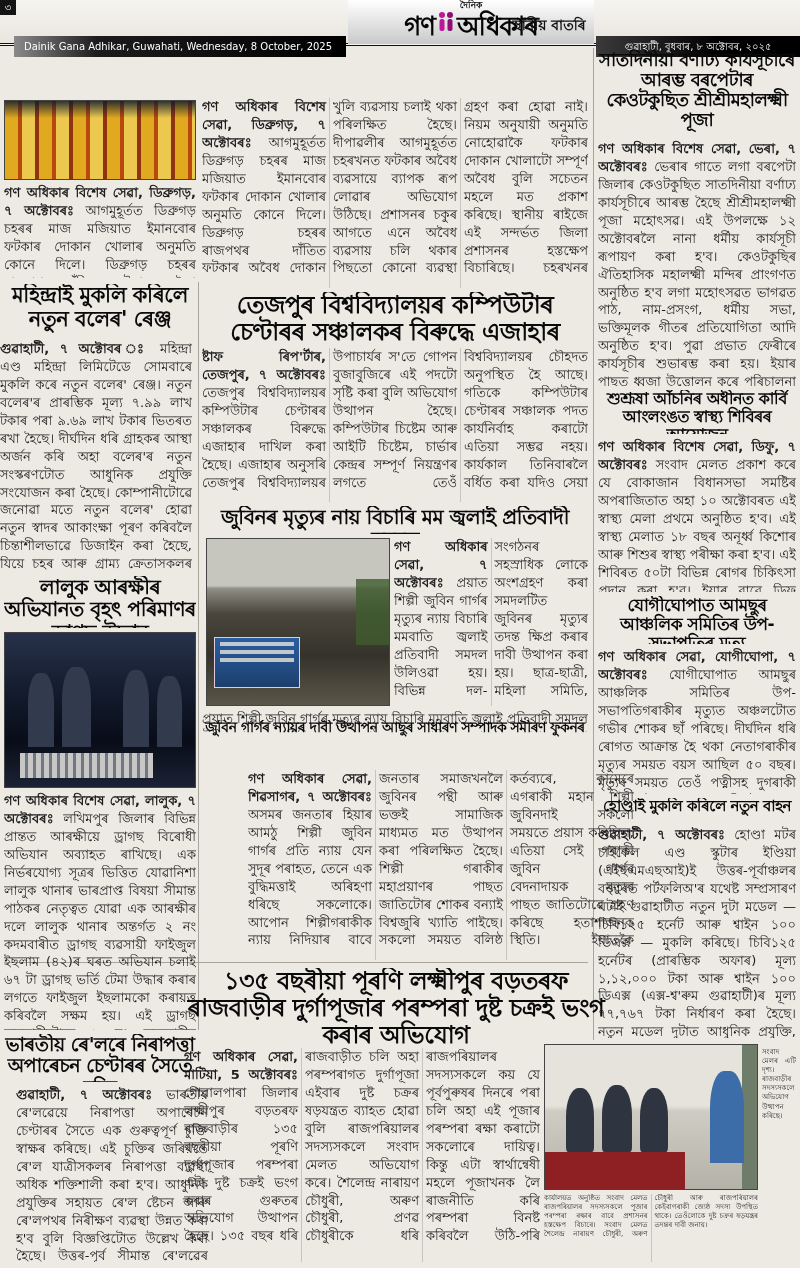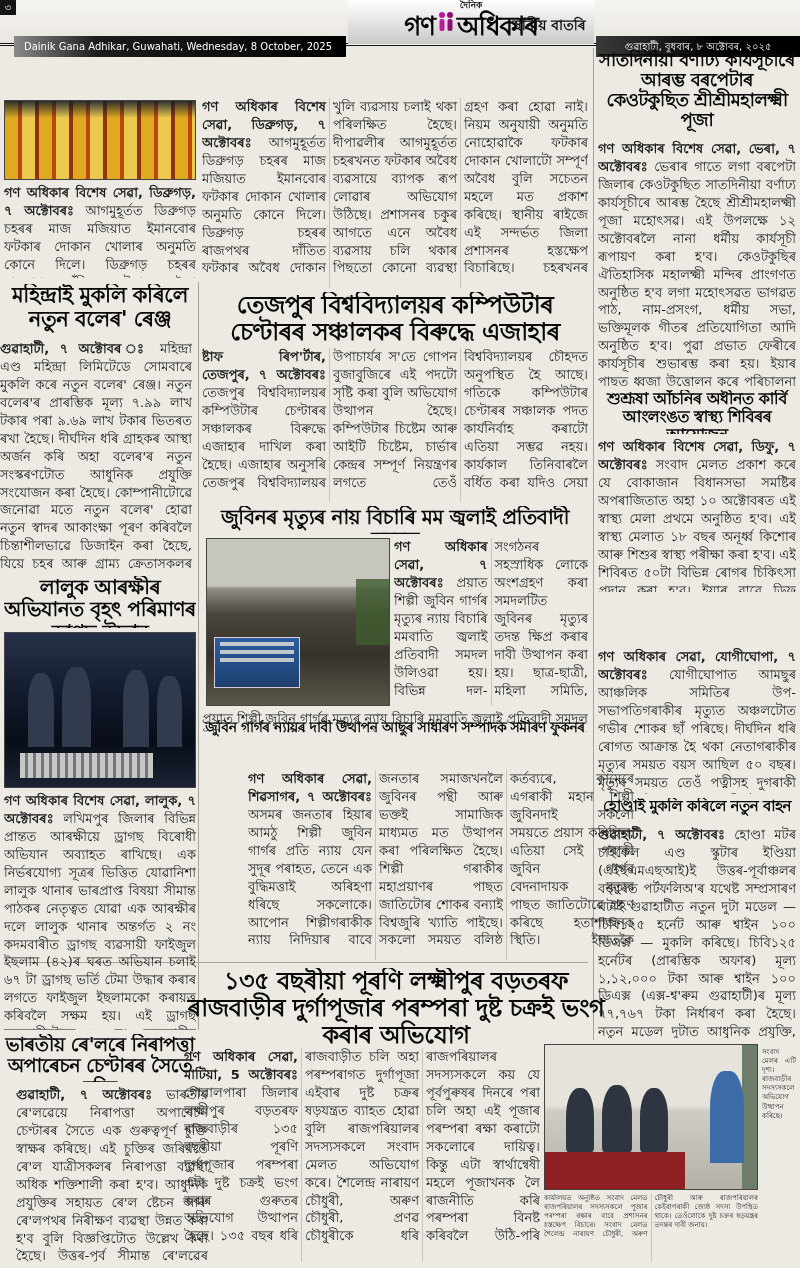--- a/index.html
+++ b/index.html
@@ -175,20 +175,21 @@
     <span class="dl">গণ অধিকাৰ বিশেষ সেৱা, ভেৰা, ৭ অক্টোবৰঃ</span>
     <span>ভেৰাৰ গাতে লগা বৰপেটা জিলাৰ কেওটকুছিত সাতদিনীয়া বৰ্ণাঢ্য কাৰ্যসূচীৰে আৰম্ভ হৈছে শ্ৰীশ্ৰীমহালক্ষ্মী পূজা মহোৎসৱ। এই উপলক্ষে ১২ অক্টোবৰলৈ নানা ধৰ্মীয় কাৰ্যসূচী ৰূপায়ণ কৰা হ'ব। কেওটকুছিৰ ঐতিহাসিক মহালক্ষ্মী মন্দিৰ প্ৰাংগণত অনুষ্ঠিত হ'ব লগা মহোৎসৱত ভাগৱত পাঠ, নাম-প্ৰসংগ, ধৰ্মীয় সভা, ভক্তিমূলক গীতৰ প্ৰতিযোগিতা আদি অনুষ্ঠিত হ'ব। পুৱা প্ৰভাত ফেৰীৰে কাৰ্যসূচীৰ শুভাৰম্ভ কৰা হয়। ইয়াৰ পাছত ধ্বজা উত্তোলন কৰে পৰিচালনা সমিতিৰ সভাপতিয়ে। স্মৃতি তৰ্পণ অনুষ্ঠান মুকলি কৰে বিশিষ্ট সমাজকৰ্মীয়ে। পূজা উপলক্ষে অঞ্চলটোত উৎসৱমুখৰ পৰিৱেশৰ সৃষ্টি হৈছে। ১২ অক্টোবৰত মহাপ্ৰসাদ বিতৰণেৰে পূজাৰ সামৰণি পৰিব। মহালক্ষ্মী পূজা উদযাপন সমিতিয়ে সকলো ভক্তপ্ৰাণ ৰাইজক উপস্থিত থাকিবলৈ আহ্বান জনাইছে। পূজাৰ সপ্তাহজোৰা কাৰ্যসূচীত বিভিন্ন প্ৰান্তৰ ভক্তৰ সমাগম হ'ব বুলি আশা কৰা হৈছে।</span>
   </div>
 
   <div class="abs hl" style="left:598px;top:390px;width:198px;height:44px;font-size:16px;">শুশ্ৰূষা আঁচনিৰ অধীনত কাৰ্বি আংলংঙত স্বাস্থ্য শিবিৰৰ আয়োজন</div>
   <div class="abs bt" style="left:598px;top:438px;width:198px;height:154px;">
     <span class="dl">গণ অধিকাৰ বিশেষ সেৱা, ডিফু, ৭ অক্টোবৰঃ</span>
     <span>সংবাদ মেলত প্ৰকাশ কৰে যে বোকাজান বিধানসভা সমষ্টিৰ অপৰাজিতাত অহা ১০ অক্টোবৰত এই স্বাস্থ্য মেলা প্ৰথমে অনুষ্ঠিত হ'ব। এই স্বাস্থ্য মেলাত ১৮ বছৰ অনূৰ্ধ্ব কিশোৰ আৰু শিশুৰ স্বাস্থ্য পৰীক্ষা কৰা হ'ব। এই শিবিৰত ৫০টা বিভিন্ন ৰোগৰ চিকিৎসা প্ৰদান কৰা হ'ব। ইয়াৰ বাবে ডিফু চিকিৎসা মহাবিদ্যালয়ৰ লগতে জয়াহাটী চিকিৎসা মহাবিদ্যালয়ৰ বিশেষজ্ঞ চিকিৎসক উপস্থিত থাকিব। এই স্বাস্থ্য শিবিৰত হৃদৰোগ, শিশুৰোগ, মেডিচিন আদি বিভিন্ন ৰোগৰ চিকিৎসা প্ৰদান কৰা হ'ব।</span>
   </div>
 
+  <div class="abs hl" style="left:598px;top:596px;width:198px;height:48px;font-size:17px;">যোগীঘোপাত আমছুৰ আঞ্চলিক সমিতিৰ উপ-সভাপতিৰ মৃত্যু</div>
   <div class="abs bt" style="left:598px;top:648px;width:198px;height:146px;">
     <span class="dl">গণ অধিকাৰ সেৱা, যোগীঘোপা, ৭ অক্টোবৰঃ</span>
     <span>যোগীঘোপাত আমছুৰ আঞ্চলিক সমিতিৰ উপ-সভাপতিগৰাকীৰ মৃত্যুত অঞ্চলটোত গভীৰ শোকৰ ছাঁ পৰিছে। দীৰ্ঘদিন ধৰি ৰোগত আক্ৰান্ত হৈ থকা নেতাগৰাকীৰ মৃত্যুৰ সময়ত বয়স আছিল ৫০ বছৰ। মৃত্যুৰ সময়ত তেওঁ পত্নীসহ দুগৰাকী সন্তানক ইহ সংসাৰত এৰি থৈ যায়। সমাজসেৱাত নিজকে উৎসৰ্গা কৰা নেতাগৰাকীৰ মৃত্যুত আমছুৰ কেন্দ্ৰীয় সমিতিয়ে গভীৰ শোক প্ৰকাশ কৰাৰ লগতে শোকসন্তপ্ত পৰিয়ালবৰ্গলৈ সমবেদনা জ্ঞাপন কৰিছে। তেওঁৰ মৃত্যুত বিভিন্ন দল-সংগঠনেও শোক প্ৰকাশ কৰিছে। আজি তেওঁৰ শেষকৃত্য সম্পন্ন কৰা হয়।</span>
   </div>
 
   <div class="abs hl" style="left:598px;top:798px;width:198px;height:24px;font-size:15px;">হোণ্ডাই মুকলি কৰিলে নতুন বাহন</div>
   <div class="abs bt" style="left:598px;top:826px;width:198px;height:212px;">
     <span class="dl">গুৱাহাটী, ৭ অক্টোবৰঃ</span>
     <span>হোণ্ডা মটৰ চাইকেল এণ্ড স্কুটাৰ ইণ্ডিয়া (এইছএমএছআই)ই উত্তৰ-পূৰ্বাঞ্চলৰ বজাৰত পৰ্টফলিঅ'ৰ যথেষ্ট সম্প্ৰসাৰণ ঘটাই গুৱাহাটীত নতুন দুটা মডেল — চিবি১২৫ হৰ্নেট আৰু শ্বাইন ১০০ ডিএক্স — মুকলি কৰিছে। চিবি১২৫ হৰ্নেটৰ (প্ৰাৰম্ভিক অফাৰ) মূল্য ১,১২,০০০ টকা আৰু শ্বাইন ১০০ ডিএক্স (এক্স-শ্ব'ৰুম গুৱাহাটী)ৰ মূল্য ৭৭,৭৬৭ টকা নিৰ্ধাৰণ কৰা হৈছে। নতুন মডেল দুটাত আধুনিক প্ৰযুক্তি, উন্নত মাইলেজ আৰু আকৰ্ষণীয় ডিজাইন সন্নিৱিষ্ট কৰা হৈছে। কোম্পানীটোৱে জনোৱা মতে উত্তৰ-পূৰ্বাঞ্চলৰ গ্ৰাহকৰ চাহিদাক লক্ষ্য ৰাখি এই মডেল দুটা বজাৰলৈ অনা হৈছে। গুৱাহাটীৰ ডিলাৰসমূহত ইতিমধ্যে বুকিং আৰম্ভ হৈছে। কোম্পানীটোৰ বিষয়াসকলে মুকলি অনুষ্ঠানত উপস্থিত থাকি নতুন বাহন দুখনৰ বৈশিষ্ট্যসমূহ দাঙি ধৰে। পৰৱৰ্তী সময়ত অঞ্চলটোৰ আন আন চহৰতো মডেল দুটা উপলব্ধ হ'ব বুলি জনোৱা হৈছে।</span>
   </div>

